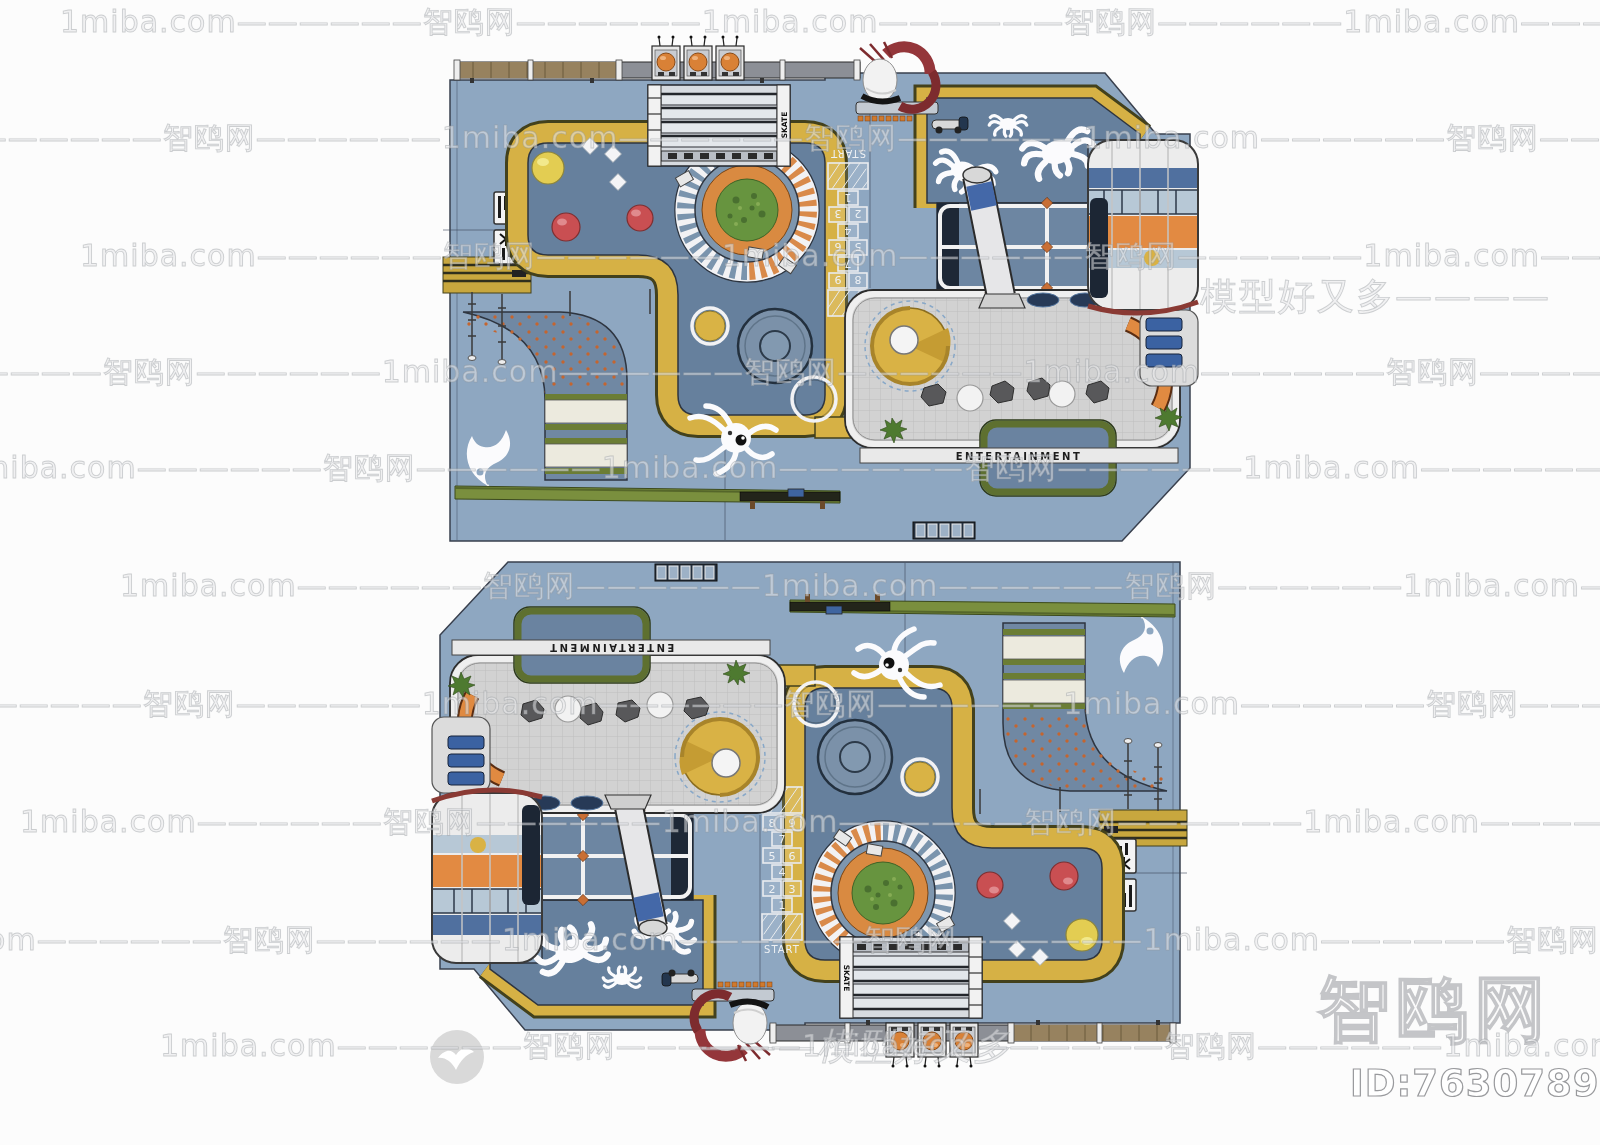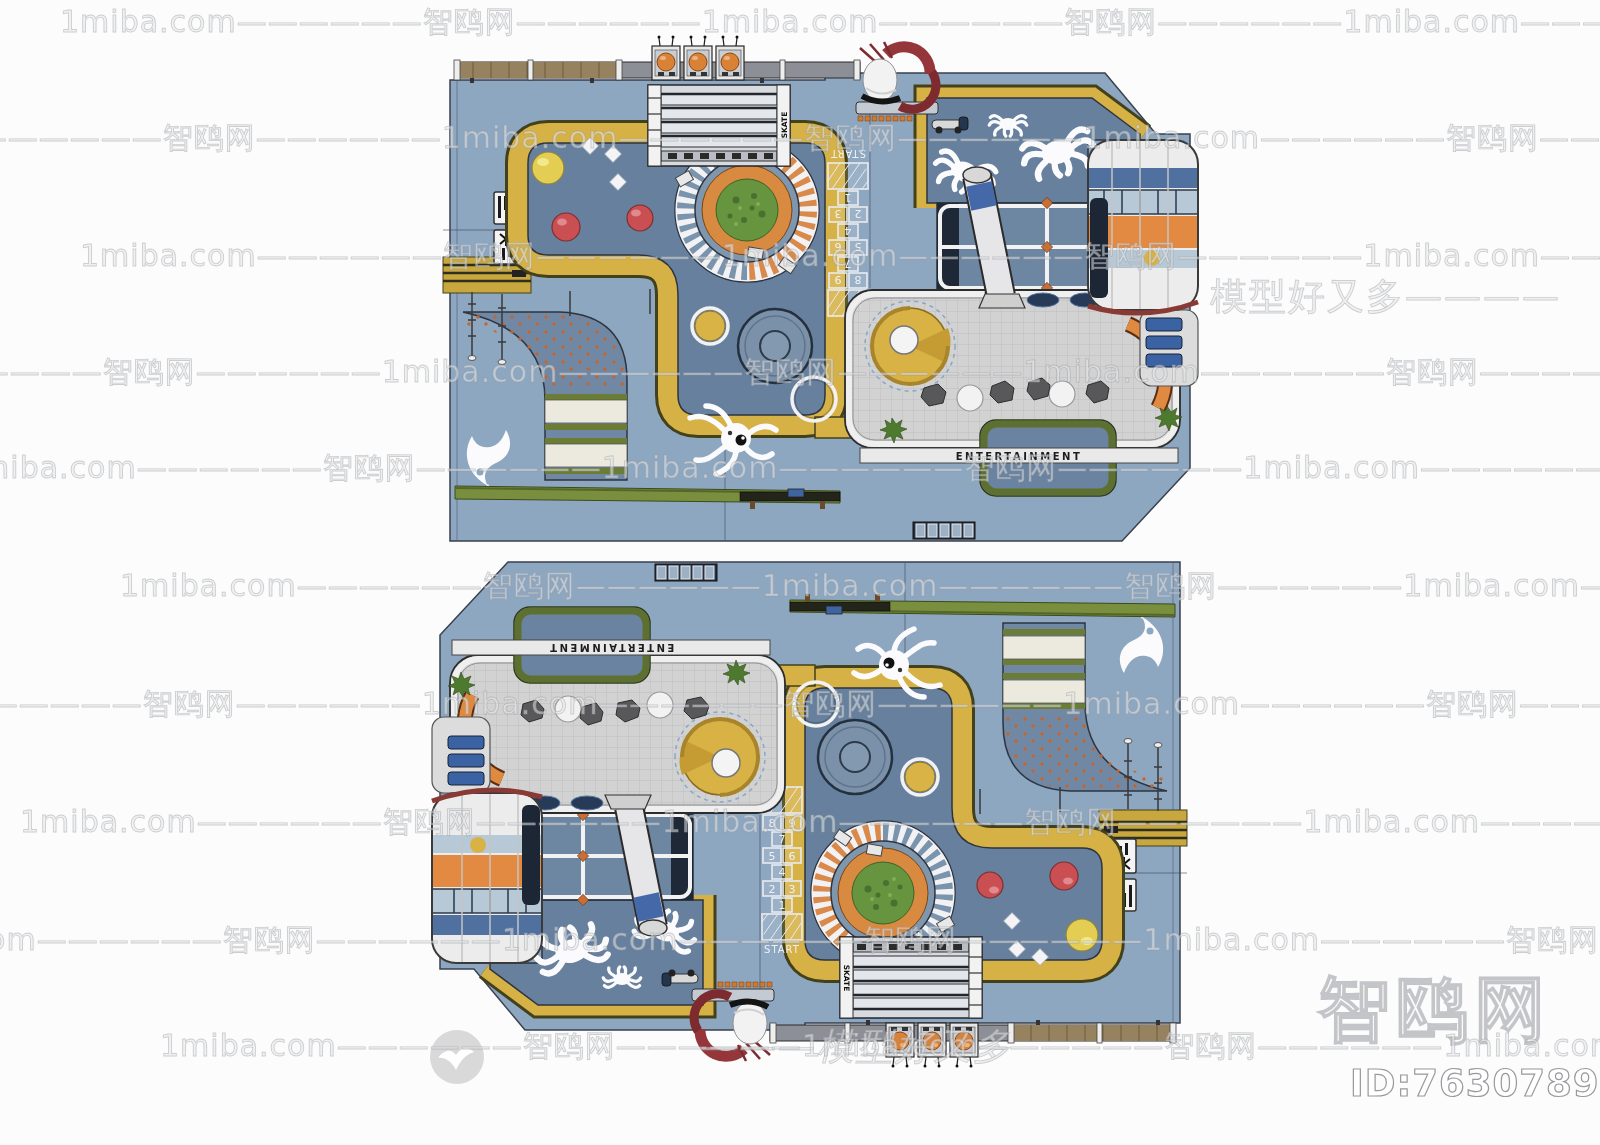--- a/index.html
+++ b/index.html
@@ -484,21 +484,21 @@
   </svg>
   </div>
 
   <div class="plan plan-bottom">
     <svg viewBox="0 0 760 485" width="760" height="485">
       <use href="#plan-art"></use>
     </svg>
   </div>
 
   <div id="wmlayer">
-    <div class="wm mark" style="left:1200px;top:272px;margin-left:10px;">模型好又多————</div>
+    <div class="wm mark" style="left:1200px;top:272px;">模型好又多————</div>
     <div class="wm mark" style="left:700px;top:1022px;font-style:italic;">———模型好又多</div>
     <div class="wm corner-brand" style="left:1318px;top:962px;">智鸥网</div>
     <div class="wm id-label" style="left:1350px;top:1062px;">ID:763078934</div>
     <svg class="logo-badge" viewBox="0 0 58 58">
       <circle cx="29" cy="29" r="27" fill="#d2d2d2" opacity="0.85"></circle>
       <path d="M10,30 C18,20 24,22 28,27 C33,19 41,19 46,24 C38,26 32,33 28,42 C24,34 17,29 10,30 Z" fill="#ffffff"></path>
     </svg>
   <div class="wm tile" style="top: 2px; left: 60px;">1miba.com——————智鸥网——————1miba.com——————智鸥网——————1miba.com——————智鸥网——————</div>
       <div class="wm tile" style="top: 118px; left: -200px;">1miba.com——————智鸥网——————1miba.com——————智鸥网——————1miba.com——————智鸥网——————</div>
       <div class="wm tile" style="top: 236px; left: 80px;">1miba.com——————智鸥网——————1miba.com——————智鸥网——————1miba.com——————智鸥网——————</div>

